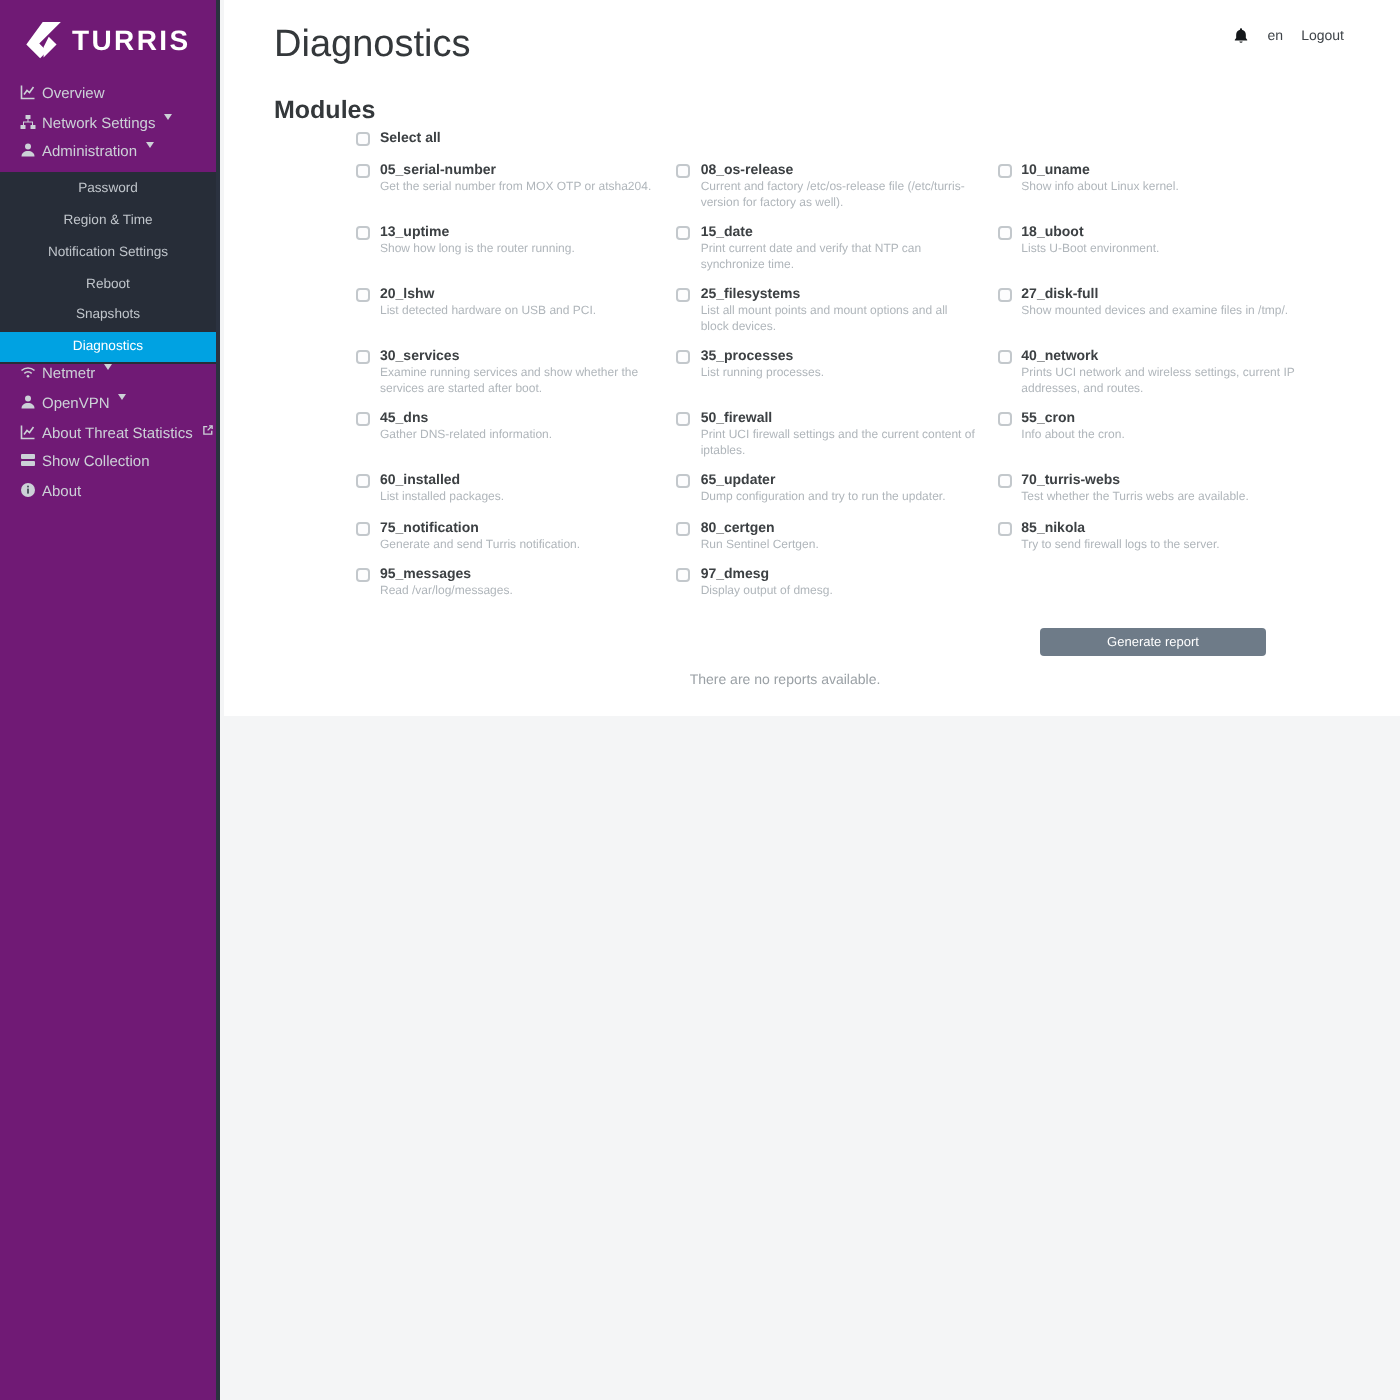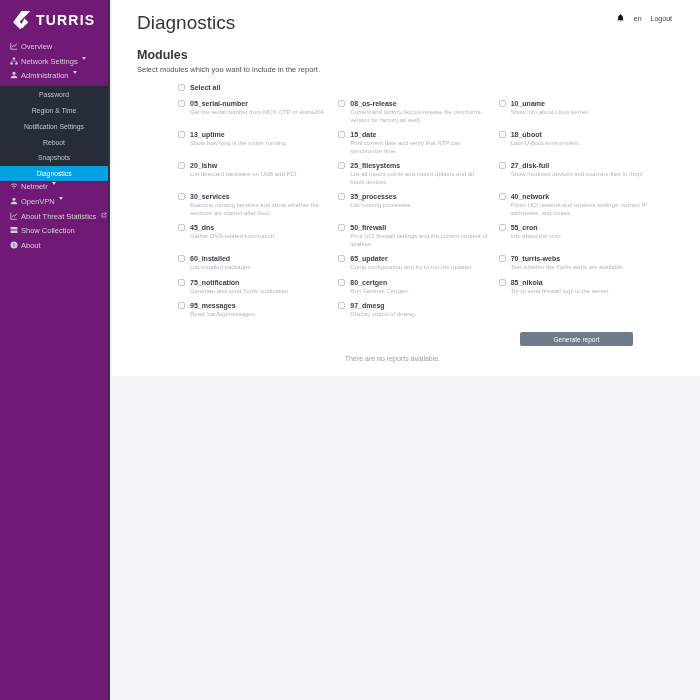--- a/index.html
+++ b/index.html
@@ -175,21 +175,20 @@
             <path d="M6.5 12.9a1.55 1.55 0 0 0 3 0z"></path>
           </svg>
         </span>
         <span class="lang">en</span>
         <span class="logout">Logout</span>
       </div>
 
       <h1>Diagnostics</h1>
 
       <h2>Modules</h2>
-      <p class="hint">Select modules which you want to include in the report.</p>
 
       <div class="form-area">
         <label class="select-all">
           <span class="cb"></span>
           <span class="select-all-label">Select all</span>
         </label>
         <div class="modules-grid" id="modules-grid">
             <label class="module">
               <span class="cb"></span>
               <span class="module-text">

